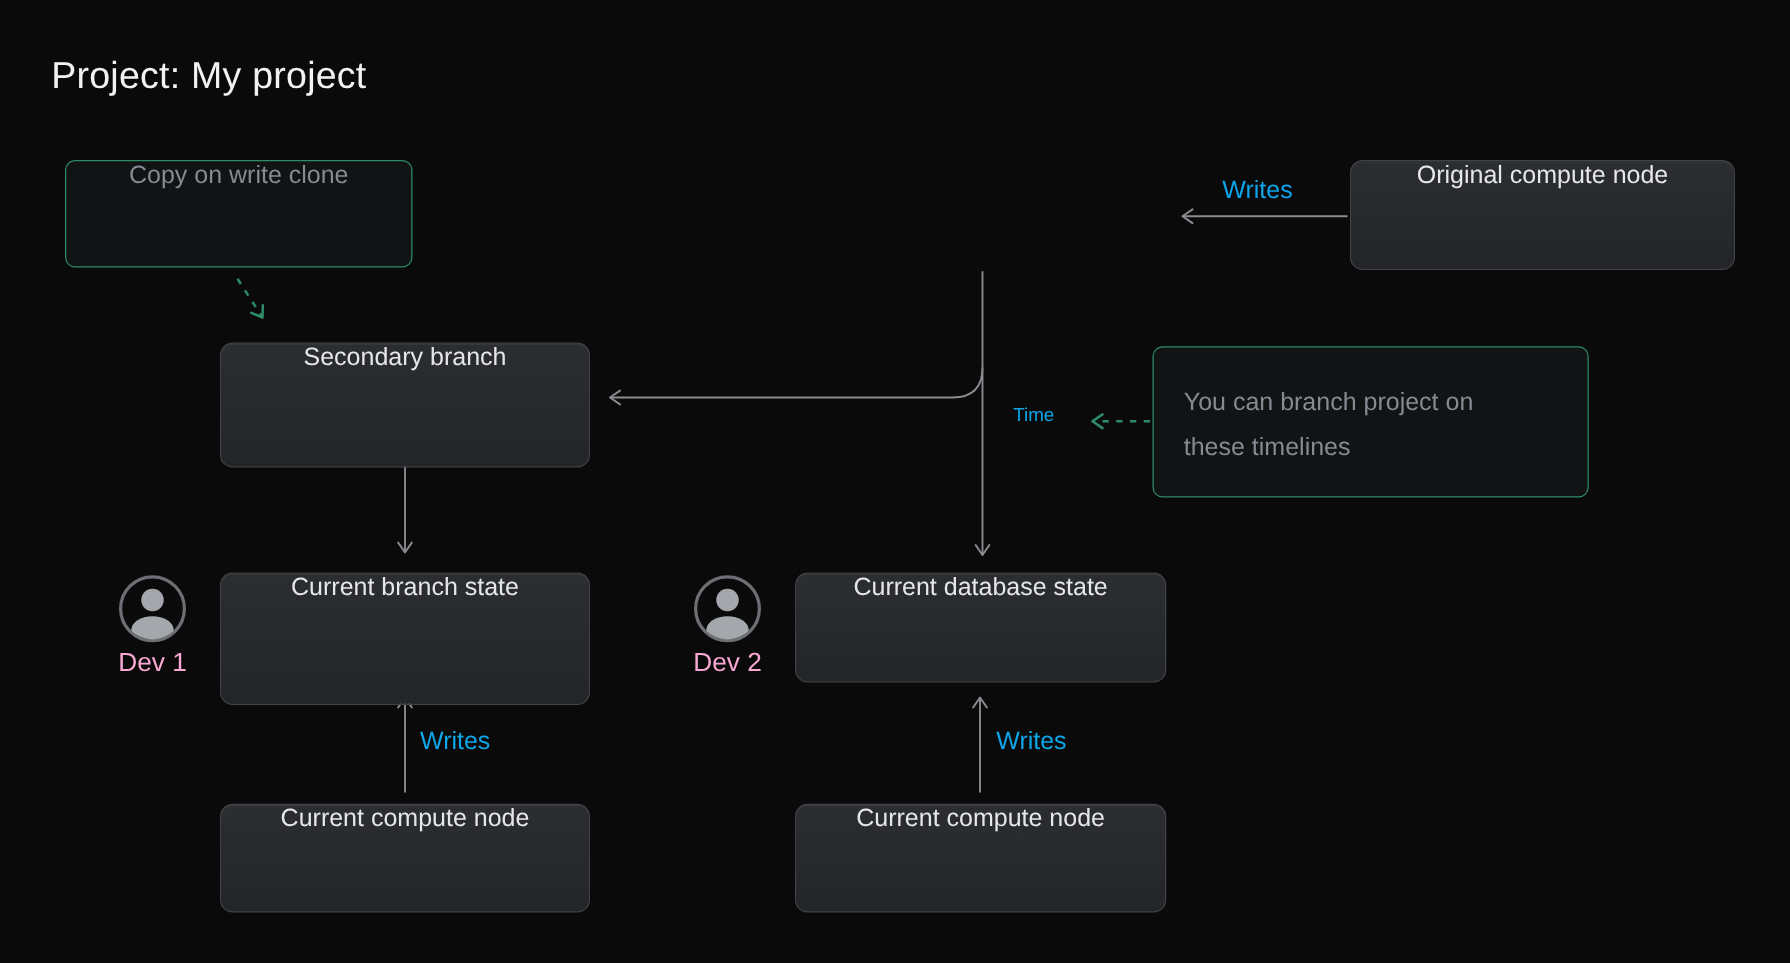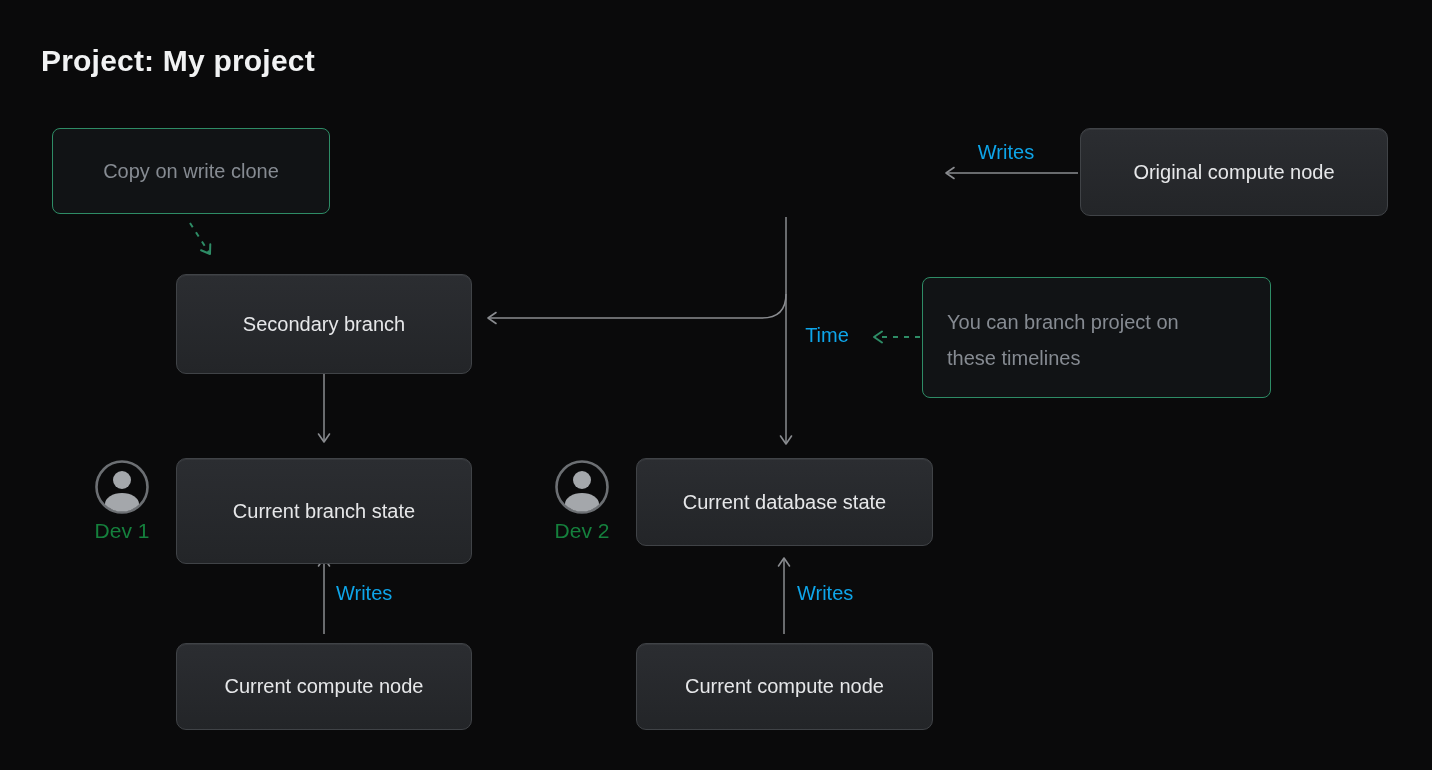--- a/index.html
+++ b/index.html
@@ -13,29 +13,28 @@
     height: 770px;
     background: #0a0a0b;
     font-family: "Liberation Sans", sans-serif;
     overflow: hidden;
   }
   .title {
     position: absolute;
     left: 41px;
     top: 44px;
     font-size: 30px;
-    font-weight: 700;
+    font-weight: 400;
     letter-spacing: 0.2px;
     color: #f1f2f3;
     text-align: center;
   }
   .node {
     position: absolute;
     display: flex;
-    align-items: center;
     justify-content: center;
     box-sizing: border-box;
     font-size: 20px;
     border-radius: 10px;
     text-align: center;
   }
   .node--dark {
     background: linear-gradient(180deg, #2b2d31 0%, #232528 100%);
     border: 1px solid #404347;
     box-shadow: inset 0 1px 0 rgba(255,255,255,0.05);
@@ -66,21 +65,21 @@
   }
   .dev-group {
     position: absolute;
     width: 64px;
     display: flex;
     flex-direction: column;
     align-items: center;
   }
   .dev-label {
     margin-top: 4px;
-    color: #15803d;
+    color: #f9a8d4;
     font-size: 21px;
     white-space: nowrap;
   }
   svg.arrows {
     position: absolute;
     inset: 0;
     pointer-events: none;
   }
 </style>
 </head>
@@ -137,21 +136,21 @@
 
   <div class="node node--dark" style="left:176px; top:643px; width:296px; height:87px;">
     <span>Current compute node</span>
   </div>
 
   <div class="node node--dark" style="left:636px; top:643px; width:297px; height:87px;">
     <span>Current compute node</span>
   </div>
 
   <span class="edge-label" style="left:956px; top:141px; width:100px;">Writes</span>
-  <span class="edge-label" style="left:796px; top:324px; width:62px; font-size:20px;">Time</span>
+  <span class="edge-label" style="left:796px; top:324px; width:62px; font-size:15px;">Time</span>
   <span class="edge-label" style="left:336px; top:582px; width:74px; text-align:left;">Writes</span>
   <span class="edge-label" style="left:797px; top:582px; width:74px; text-align:left;">Writes</span>
 
   <div class="dev-group" style="left:90px; top:459px;">
     <svg width="56" height="56" viewBox="0 0 56 56">
       <defs>
         <clipPath id="clipDev1">
             <circle cx="28" cy="28" r="24.5"></circle>
           </clipPath>
       </defs>

